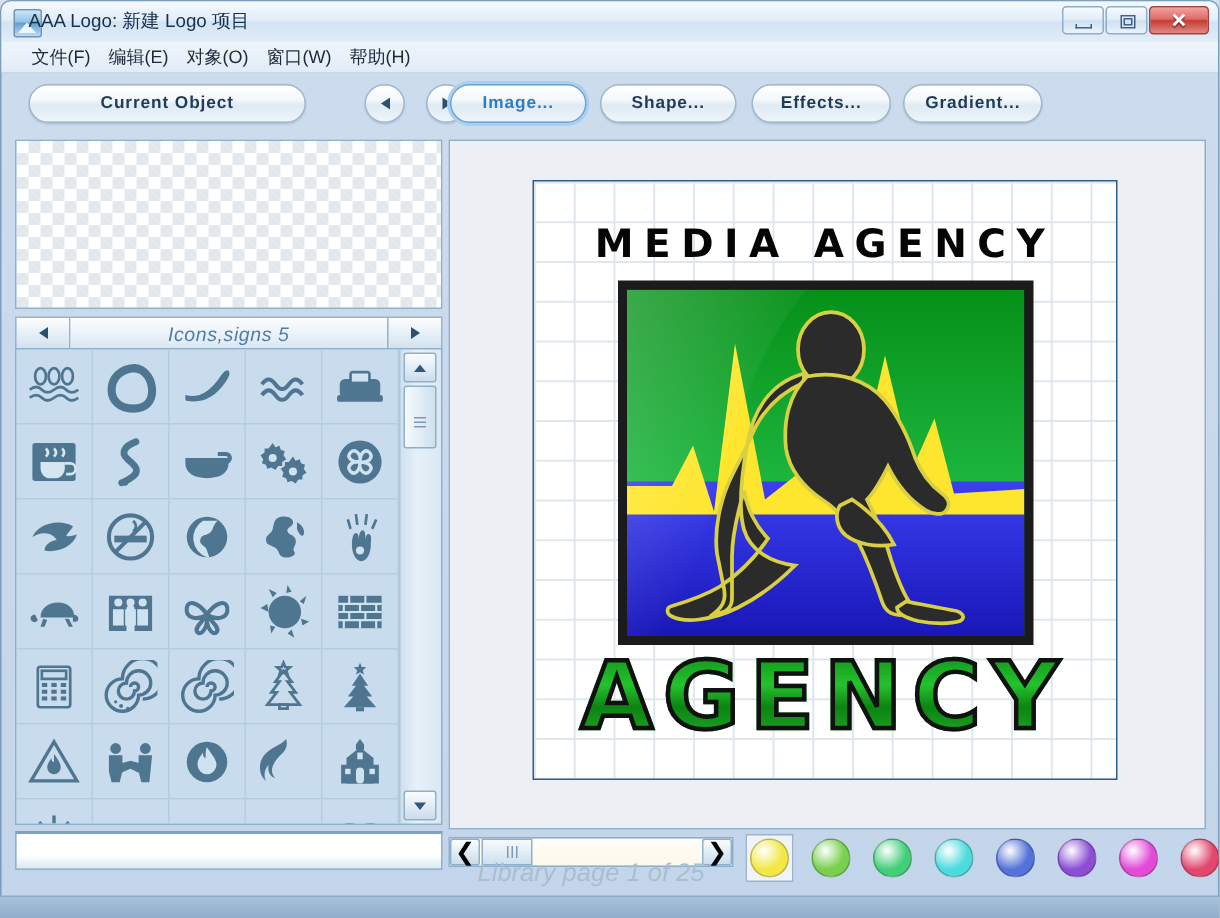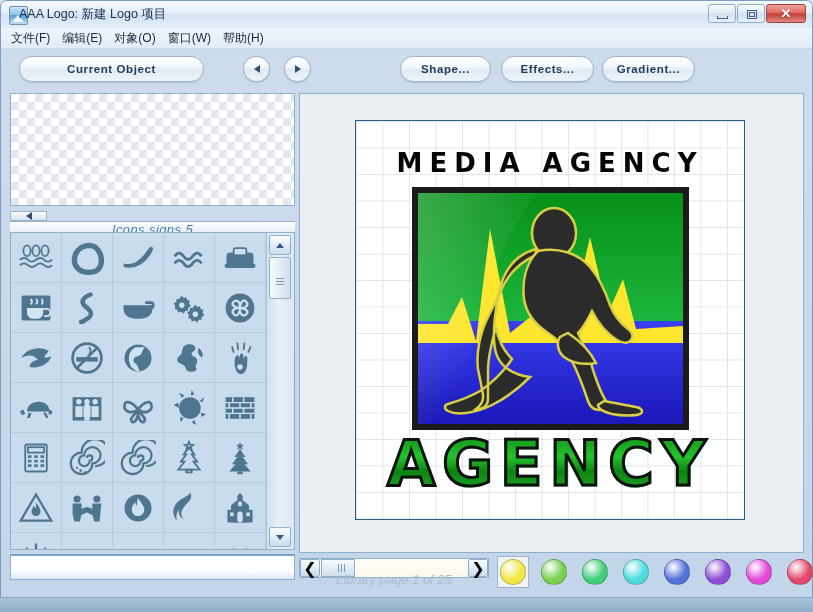--- a/index.html
+++ b/index.html
@@ -54,21 +54,21 @@
   .wbtn .g-min{position:absolute;left:8px;top:11px;width:11px;height:3px;border:1px solid #42618a;border-top:none;box-sizing:border-box;}
   .wbtn .g-max{position:absolute;left:9px;top:5px;width:10px;height:9px;border:1px solid #42618a;box-sizing:border-box;}
   .wbtn .g-max:before{content:"";position:absolute;left:1px;top:1px;right:1px;bottom:1px;border:1px solid #42618a;}
   .wbtn .g-x{position:absolute;left:0;top:0;width:100%;height:100%;color:#fff;font:bold 13px "Liberation Sans",sans-serif;text-align:center;line-height:17px;text-shadow:0 1px 1px rgba(0,0,0,.45);}
 
   
   .menubar{
     position:absolute;left:1px;top:28px;width:811px;height:21px;
     background:linear-gradient(to bottom,#eef5fb,#e2ecf6);
     border-bottom:1px solid #c4d6e8;box-sizing:border-box;
-    display:flex;align-items:center;padding-left:10px;
+    display:flex;align-items:center;padding-left:20px;
   }
   .menu-item{font-size:12px;color:#1b2a3a;padding:2px 12px 2px 0;white-space:nowrap;cursor:default;}
 
   
   .toolbar{position:absolute;left:1px;top:50px;width:688px;height:39px;}
   .pill{
     position:absolute;height:26px;border:1px solid #9fb6cb;border-radius:13px;
     background:linear-gradient(to bottom,#ffffff 0%,#f3f8fc 40%,#dfeaf3 55%,#eef5fa 100%);
     box-shadow:inset 0 1px 0 #fff,0 1px 1px rgba(90,120,150,.25);
     color:#1f3b58;font-size:11.5px;font-weight:bold;letter-spacing:.6px;
@@ -89,21 +89,21 @@
   }
   .preview-box{
     position:absolute;left:0;top:0;width:285px;height:113px;
     border:1px solid #8fb0cb;box-sizing:border-box;background:#fff;
     background-image:
       linear-gradient(45deg,#e3e8ec 25%,transparent 25%,transparent 75%,#e3e8ec 75%),
       linear-gradient(45deg,#e3e8ec 25%,transparent 25%,transparent 75%,#e3e8ec 75%);
     background-size:16px 16px;background-position:0 0,8px 8px;
   }
   .lib-nav{
-    position:absolute;left:0;top:118px;width:285px;height:22px;display:flex;flex-direction:column;
+    position:absolute;left:0;top:118px;width:285px;height:22px;display:flex;
   }
   .lib-arrow{
     width:37px;height:22px;border:1px solid #9ab3c9;box-sizing:border-box;
     background:linear-gradient(to bottom,#fdfefe,#e5eef6 55%,#d3e2ef);
     display:flex;align-items:center;justify-content:center;
   }
   .lib-name{
     flex:1;height:22px;border:1px solid #9ab3c9;border-left:none;border-right:none;
     box-sizing:border-box;
     background:linear-gradient(to bottom,#fcfdfe,#e9f1f8 60%,#dbe7f2);
@@ -201,21 +201,21 @@
     background:linear-gradient(to bottom,#fbfdfe,#dfebf5 55%,#cbdcec);flex:none;
   }
   .hs-thumb{
     width:34px;height:18px;margin-left:1px;border:1px solid #8fb0cb;box-sizing:border-box;
     background:linear-gradient(to bottom,#f6fafd,#e2edf6 50%,#cfdfee);
     display:flex;align-items:center;justify-content:center;flex:none;
   }
   .hgrip{width:1px;height:8px;background:#7b9cb8;box-shadow:3px 0 0 #7b9cb8,6px 0 0 #7b9cb8;}
   .lib-page{
     position:absolute;left:0;top:16px;width:190px;text-align:center;
-    font-size:13px;font-style:italic;color:#a9bed0;white-space:nowrap;
+    font-size:17px;font-style:italic;color:#a9bed0;white-space:nowrap;
   }
   .swatches{position:absolute;left:198px;top:0;display:flex;align-items:center;gap:9px;}
   .sw-wrap{width:32px;height:32px;display:flex;align-items:center;justify-content:center;box-sizing:border-box;}
   .sw-wrap.sel{border:1px solid #9bb4c9;background:#f0f4f8;}
   .sw{width:26px;height:26px;border-radius:50%;box-sizing:border-box;}
 
   .bottom-strip{
     position:absolute;left:0;bottom:0;width:813px;height:14px;
     background:linear-gradient(to bottom,#a9c2da,#8fadc9);
     border-top:1px solid #8aa9c6;
@@ -252,20 +252,21 @@
   </div>
 
   <div class="toolbar">
     <div class="pill" style="left:18px;top:6px;width:185px;">Current Object</div>
     <div class="pill round" style="left:242px;top:6px;">
         <i class="tri tri-l"></i>
       </div>
     <div class="pill round" style="left:283px;top:6px;">
         <i class="tri tri-r"></i>
       </div>
+    <div class="pill selected" style="left:299px;top:6px;width:91px;">Image...</div>
     <div class="pill" style="left:399px;top:6px;width:91px;text-align:right;">Shape...</div>
     <div class="pill" style="left:500px;top:6px;width:93px;">Effects...</div>
     <div class="pill" style="left:601px;top:6px;width:93px;">Gradient...</div>
   </div>
 
   <div class="leftpanel">
     <div class="preview-box"></div>
 
     <div class="lib-nav">
       <div class="lib-arrow">

